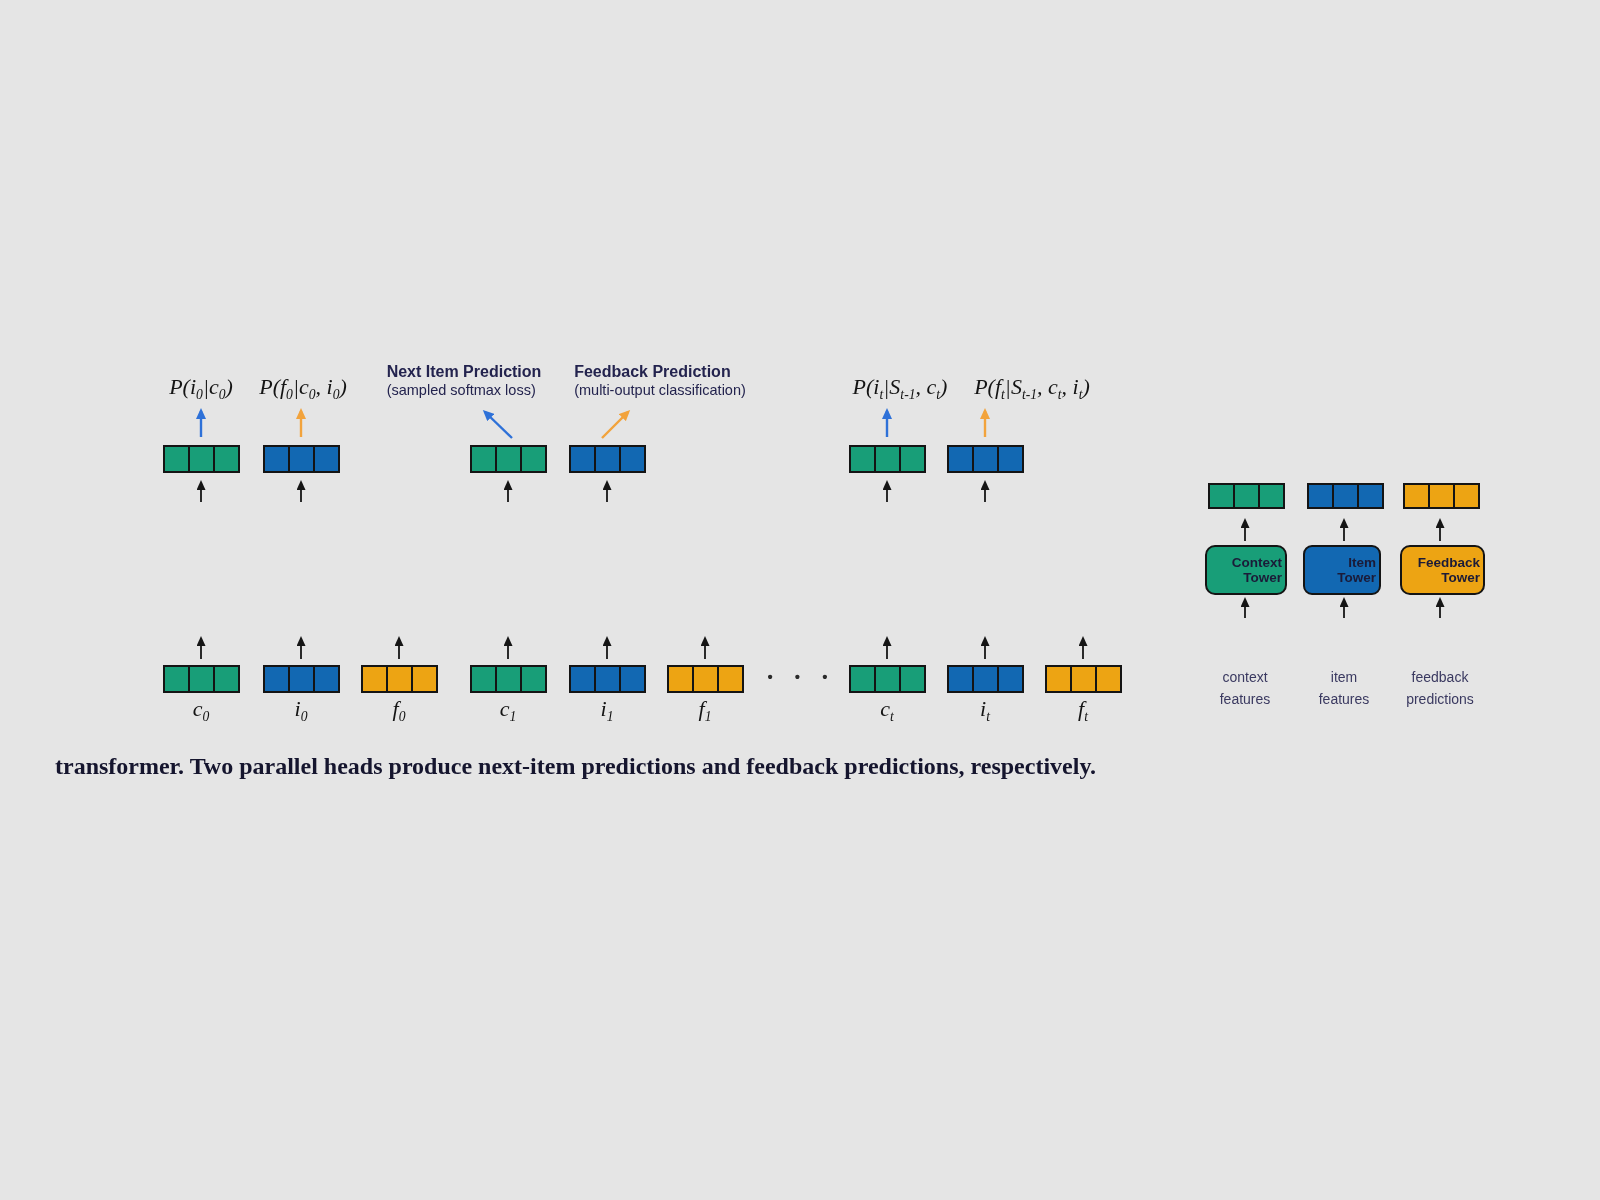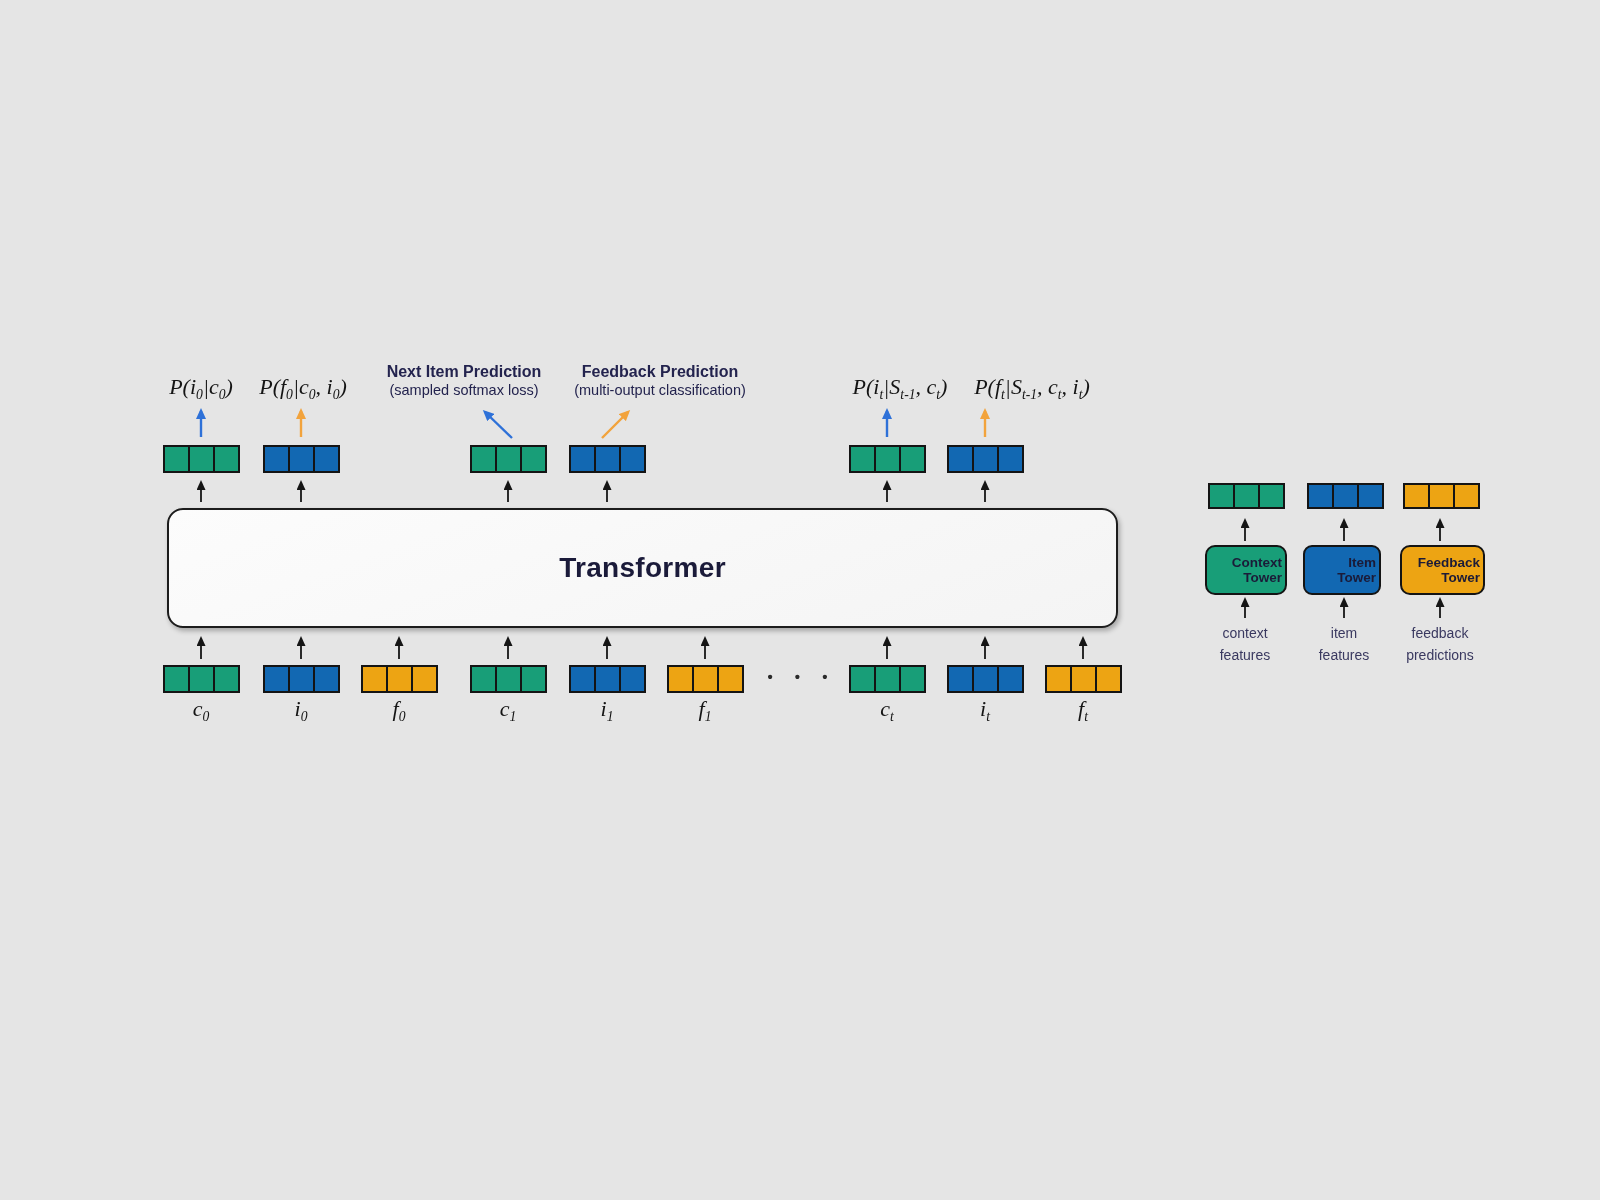--- a/index.html
+++ b/index.html
@@ -14,21 +14,21 @@
   .token.g .cell{background:var(--green);}
   .token.b .cell{background:var(--blue);}
   .token.o .cell{background:var(--orange);}
 
   
   .math{position:absolute;transform:translateX(-50%);white-space:nowrap;
         font-family:"Liberation Serif",serif;font-style:italic;font-size:22px;color:#141414;}
   .math sub{font-size:62%;font-style:italic;}
 
   
-  .head-label{position:absolute;transform:translateX(-50%);text-align:center;
+  .head-label{position:absolute;transform:translateX(-50%);
               color:#23234e;white-space:nowrap;}
   .head-label .t1{font-weight:bold;font-size:16px;line-height:18px;}
   .head-label .t2{font-size:14.5px;line-height:17px;margin-top:1px;}
 
   
   .transformer-box{position:absolute;left:167px;top:508px;width:951px;height:120px;
                    box-sizing:border-box;border:2.5px solid #1c1c1c;border-radius:16px;
                    background:linear-gradient(160deg,#fcfcfc 0%,#f4f4f4 100%);
                    box-shadow:2px 3px 5px rgba(0,0,0,0.28);
                    display:flex;align-items:center;justify-content:center;}
@@ -36,21 +36,21 @@
 
   
   .tower{position:absolute;height:50px;box-sizing:border-box;border:2.2px solid #141414;
          border-radius:10px;display:flex;align-items:center;justify-content:center;text-align:right;
          font-weight:bold;font-size:13.5px;line-height:15px;color:#1b1b38;padding:3px;}
   .tower.g{background:var(--green);}
   .tower.b{background:var(--blue);border-radius:9px;}
   .tower.o{background:var(--orange);}
 
   .feat-label{position:absolute;transform:translateX(-50%);text-align:center;
-              font-size:14px;line-height:22px;color:#3a3960;white-space:nowrap;}
+              font-size:14px;line-height:22px;color:#3a3960;white-space:nowrap;margin-top:44px;}
 
   .dots{position:absolute;transform:translateX(-50%);font-size:15px;font-weight:bold;
         letter-spacing:9px;color:#2a2a2a;}
 
   .caption{position:absolute;left:55px;top:750px;width:1445px;
            font-family:"Liberation Serif",serif;font-weight:bold;font-size:24px;
            line-height:33px;color:#15152e;}
   .caption .cap-line{display:block;}
 </style>
 </head>
@@ -149,23 +149,20 @@
       <span class="cell"></span>
       <span class="cell"></span>
       <span class="cell"></span>
     </div>
   <div class="token b" style="left:947px;top:445px">
       <span class="cell"></span>
       <span class="cell"></span>
       <span class="cell"></span>
     </div>
 
-  <div class="transformer-box">
-    <span class="tlabel">Transformer</span>
-  </div>
 
   <div class="token g" style="left:163px;top:665px">
       <span class="cell"></span>
       <span class="cell"></span>
       <span class="cell"></span>
     </div>
   <div class="token b" style="left:263px;top:665px">
       <span class="cell"></span>
       <span class="cell"></span>
       <span class="cell"></span>
@@ -250,15 +247,16 @@
   <div class="feat-label" style="left:1344px;top:622px">
     <div>item</div>
     <div>features</div>
   </div>
   <div class="feat-label" style="left:1440px;top:622px">
     <div>feedback</div>
     <div>predictions</div>
   </div>
 
   <div class="caption">
+    <span class="cap-line">transformer. Two parallel heads produce next-item predictions and feedback predictions, respectively.</span>
   </div>
 
 </div>
 
 </body></html>

